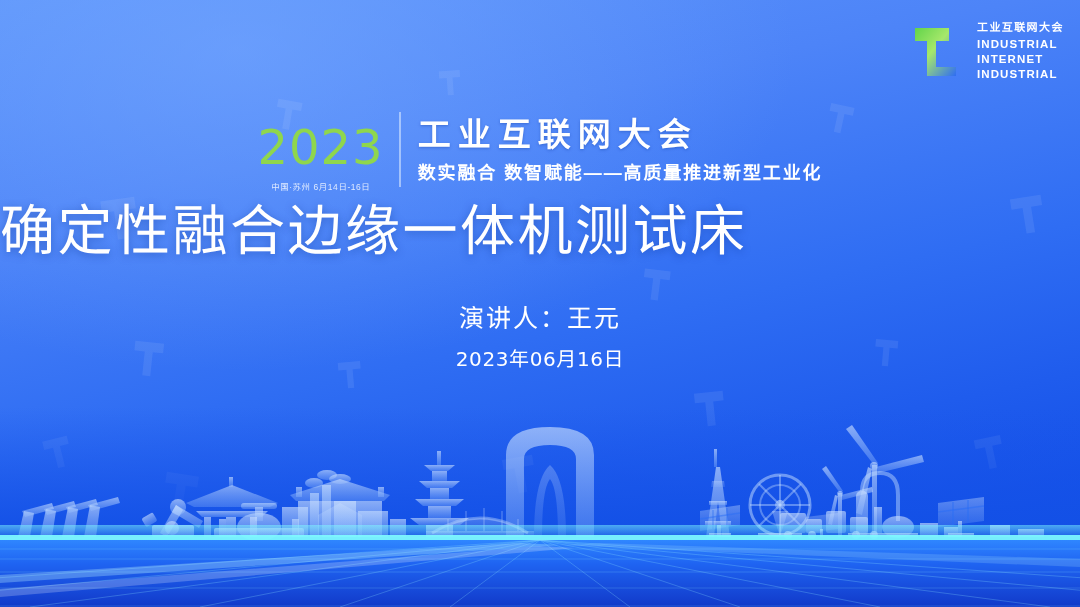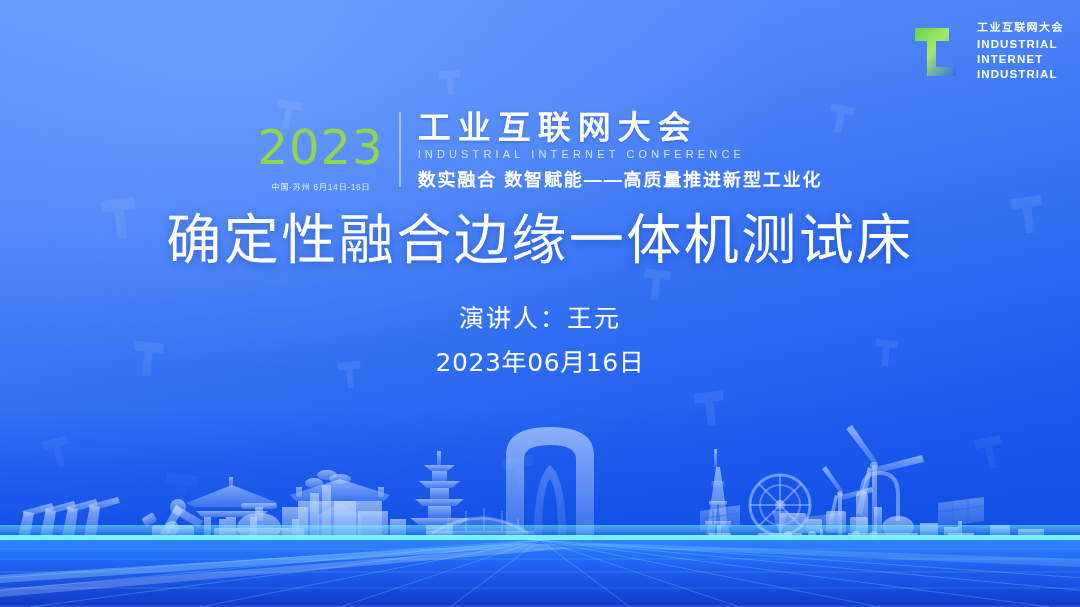--- a/index.html
+++ b/index.html
@@ -121,24 +121,24 @@
     font-weight: 700;
     color: #ffffff;
     letter-spacing: 1.9px;
     margin-top: 5px;
     white-space: nowrap;
   }
 
   
   .main-title {
     position: absolute;
-    top: 208px;
+    top: 199px;
     left: 0;
     width: 1080px;
-    text-align: center;
+    text-align: left;
     font-size: 55px;
     font-weight: 400;
     color: #ffffff;
     letter-spacing: 2.5px;
     line-height: 1.18;
     text-shadow: 0 2px 9px rgba(8,44,140,0.38);
   }
 
   
   .presenter-block {
@@ -148,21 +148,21 @@
     width: 1080px;
     text-align: center;
   }
   .presenter {
     font-size: 25px;
     color: #ffffff;
     letter-spacing: 2px;
     line-height: 1.45;
   }
   .talk-date {
-    font-size: 25px;
+    font-size: 20px;
     color: #ffffff;
     letter-spacing: 0.6px;
     line-height: 1.45;
     margin-top: 9px;
     font-family: "DejaVu Sans", sans-serif;
   }
 
   
   .scene {
     position: absolute;
@@ -274,21 +274,20 @@
   </div>
 
   <div class="lockup">
     <div class="lockup-left">
       <div class="year">2023</div>
       <div class="year-sub">中国·苏州  6月14日-16日</div>
     </div>
     <div class="divider"></div>
     <div class="lockup-right">
       <div class="ev-cn">工业互联网大会</div>
-      <div class="ev-en">INDUSTRIAL INTERNET CONFERENCE</div>
       <div class="ev-slogan">数实融合  数智赋能——高质量推进新型工业化</div>
     </div>
   </div>
 
   <div class="main-title">确定性融合边缘一体机测试床</div>
 
   <div class="presenter-block">
     <div class="presenter">演讲人：王元</div>
     <div class="talk-date">2023年06月16日</div>
   </div>

